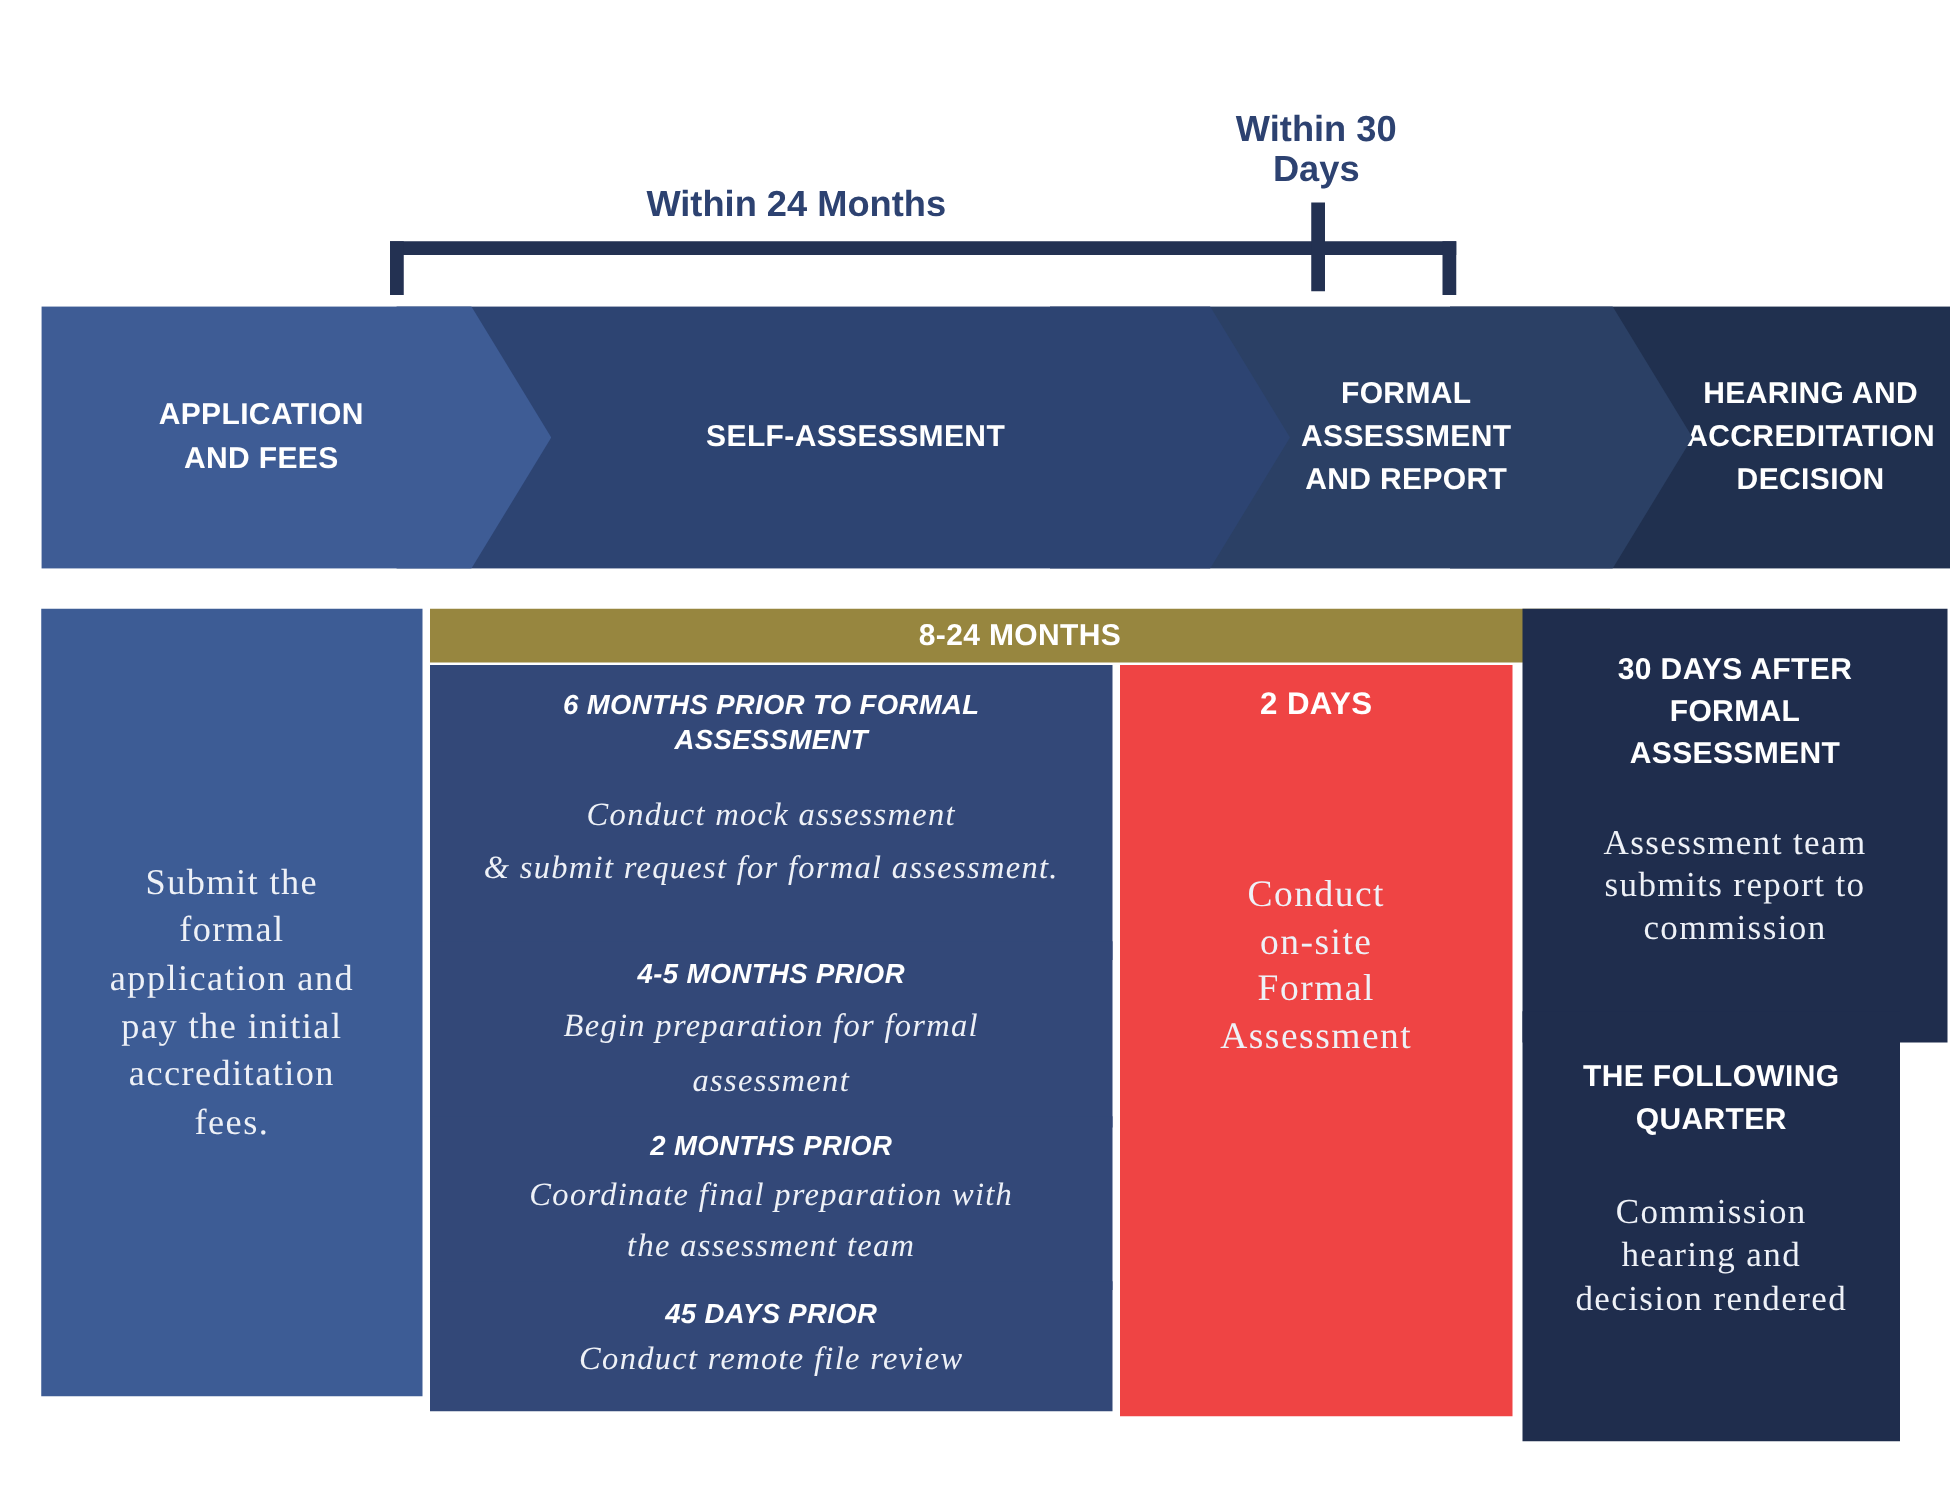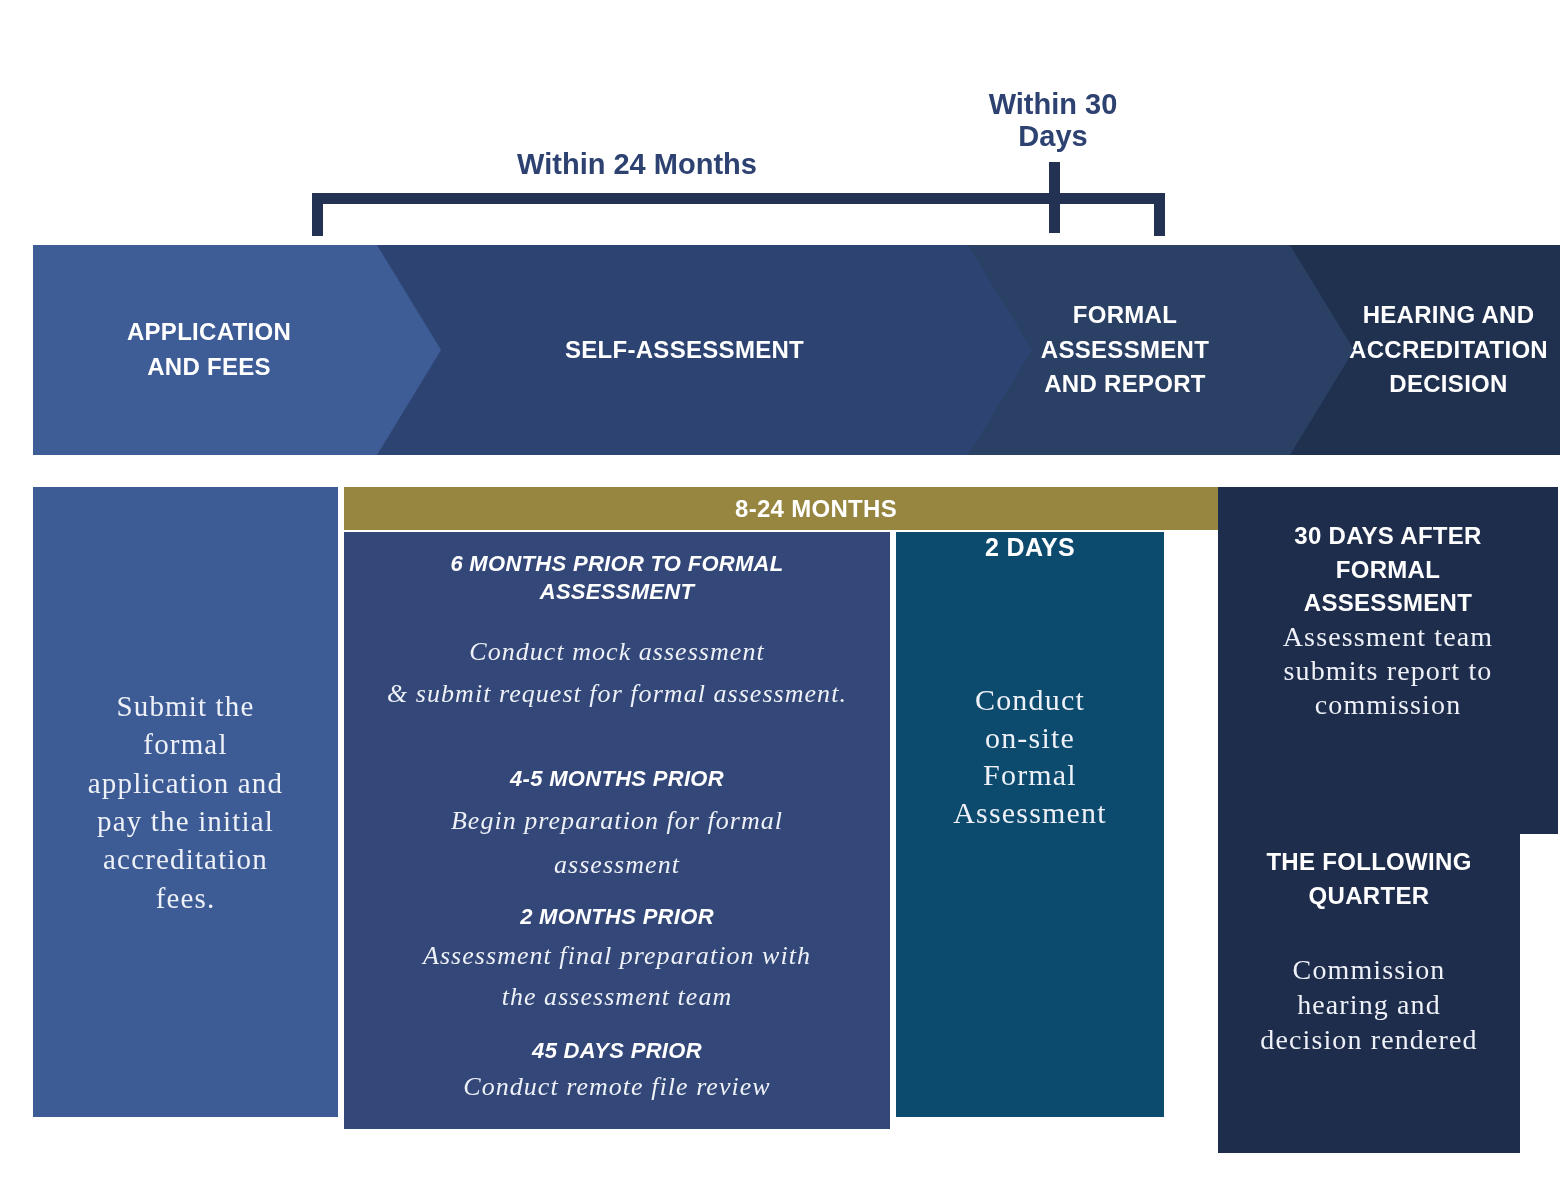--- a/index.html
+++ b/index.html
@@ -58,27 +58,27 @@
   .stepbox{left:344px;width:546px;background:#334878;font-style:italic;}
   #step0{top:532px;height:218px;padding-top:18px;}
   #step0 .serif-body{margin-top:26px;font-size:26px;line-height:1.6;}
   #step1{top:753px;height:137px;padding-top:12px;}
   #step1 .serif-body{margin-top:6px;font-size:26px;line-height:1.7;}
   #step2{top:893px;height:129px;padding-top:10px;}
   #step2 .serif-body{margin-top:4px;font-size:26px;line-height:1.6;}
   #step3{top:1025px;height:92px;padding-top:12px;}
   #step3 .serif-body{margin-top:4px;font-size:26px;line-height:1.4;text-align:center;}
 
-  #days2{left:896px;top:532px;width:268px;height:585px;background:#0c4a6e;}
+  #days2{left:896px;top:532px;width:314px;height:585px;background:#ef4444;padding-top:16px;}
   #days2 .box-heading{font-size:25px;}
   #days2 .serif-body{margin-top:118px;font-size:30px;line-height:1.25;}
 
   #report-box{left:1218px;top:487px;width:340px;height:315px;background:#1f2d4d;padding-top:32px;}
   #report-box .box-heading{font-size:24px;line-height:1.4;}
-  #report-box .serif-body{font-size:28px;line-height:1.22;}
+  #report-box .serif-body{margin-top:38px;font-size:28px;line-height:1.22;}
 
   #quarter-box{left:1218px;top:809px;width:302px;height:308px;background:#1f2d4d;padding-top:36px;}
   #quarter-box .box-heading{font-size:24px;line-height:1.4;}
   #quarter-box .serif-body{margin-top:40px;font-size:28px;line-height:1.25;}
 </style>
 </head>
 <body>
 
 <div id="canvas">
 
@@ -128,21 +128,21 @@
     <div class="serif-body preline">Conduct mock assessment
 &amp; submit request for formal assessment.</div>
   </div>
   <div id="step1" class="abs navybox stepbox">
     <div class="box-heading preline">4-5 MONTHS PRIOR</div>
     <div class="serif-body preline">Begin preparation for formal
 assessment</div>
   </div>
   <div id="step2" class="abs navybox stepbox">
     <div class="box-heading preline">2 MONTHS PRIOR</div>
-    <div class="serif-body preline">Assessment final preparation with
+    <div class="serif-body preline">Coordinate final preparation with
 the assessment team</div>
   </div>
   <div id="step3" class="abs navybox stepbox">
     <div class="box-heading preline">45 DAYS PRIOR</div>
     <div class="serif-body preline">Conduct remote file review</div>
   </div>
 
   <div id="days2" class="abs navybox">
     <div class="box-heading">2 DAYS</div>
     <div class="serif-body preline">Conduct

